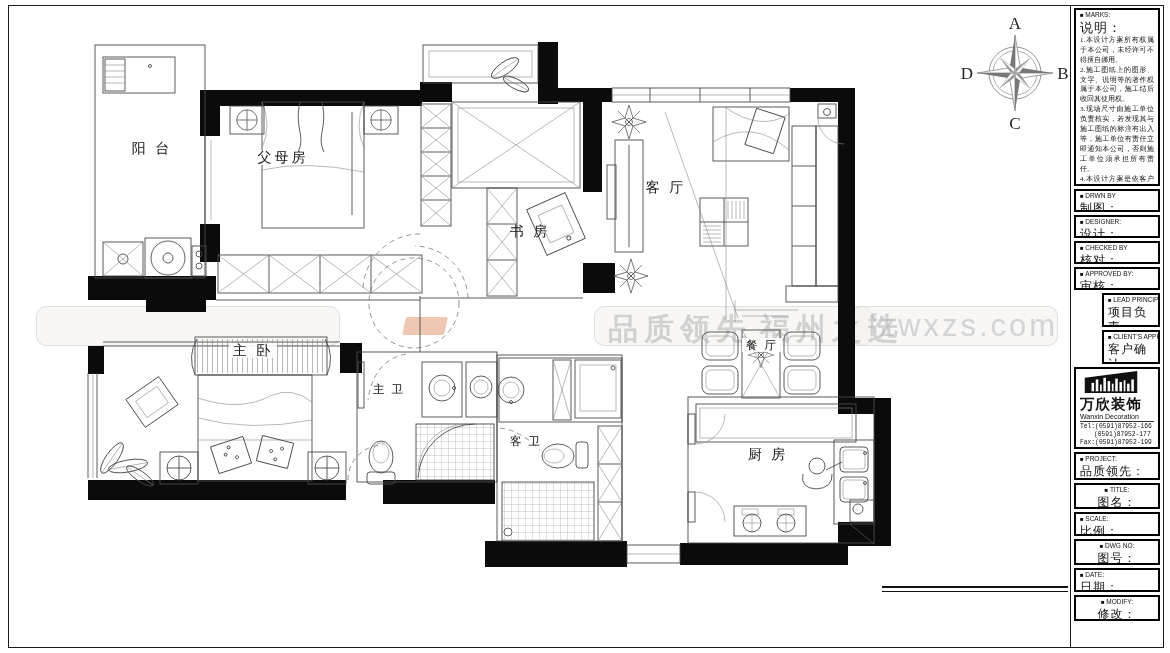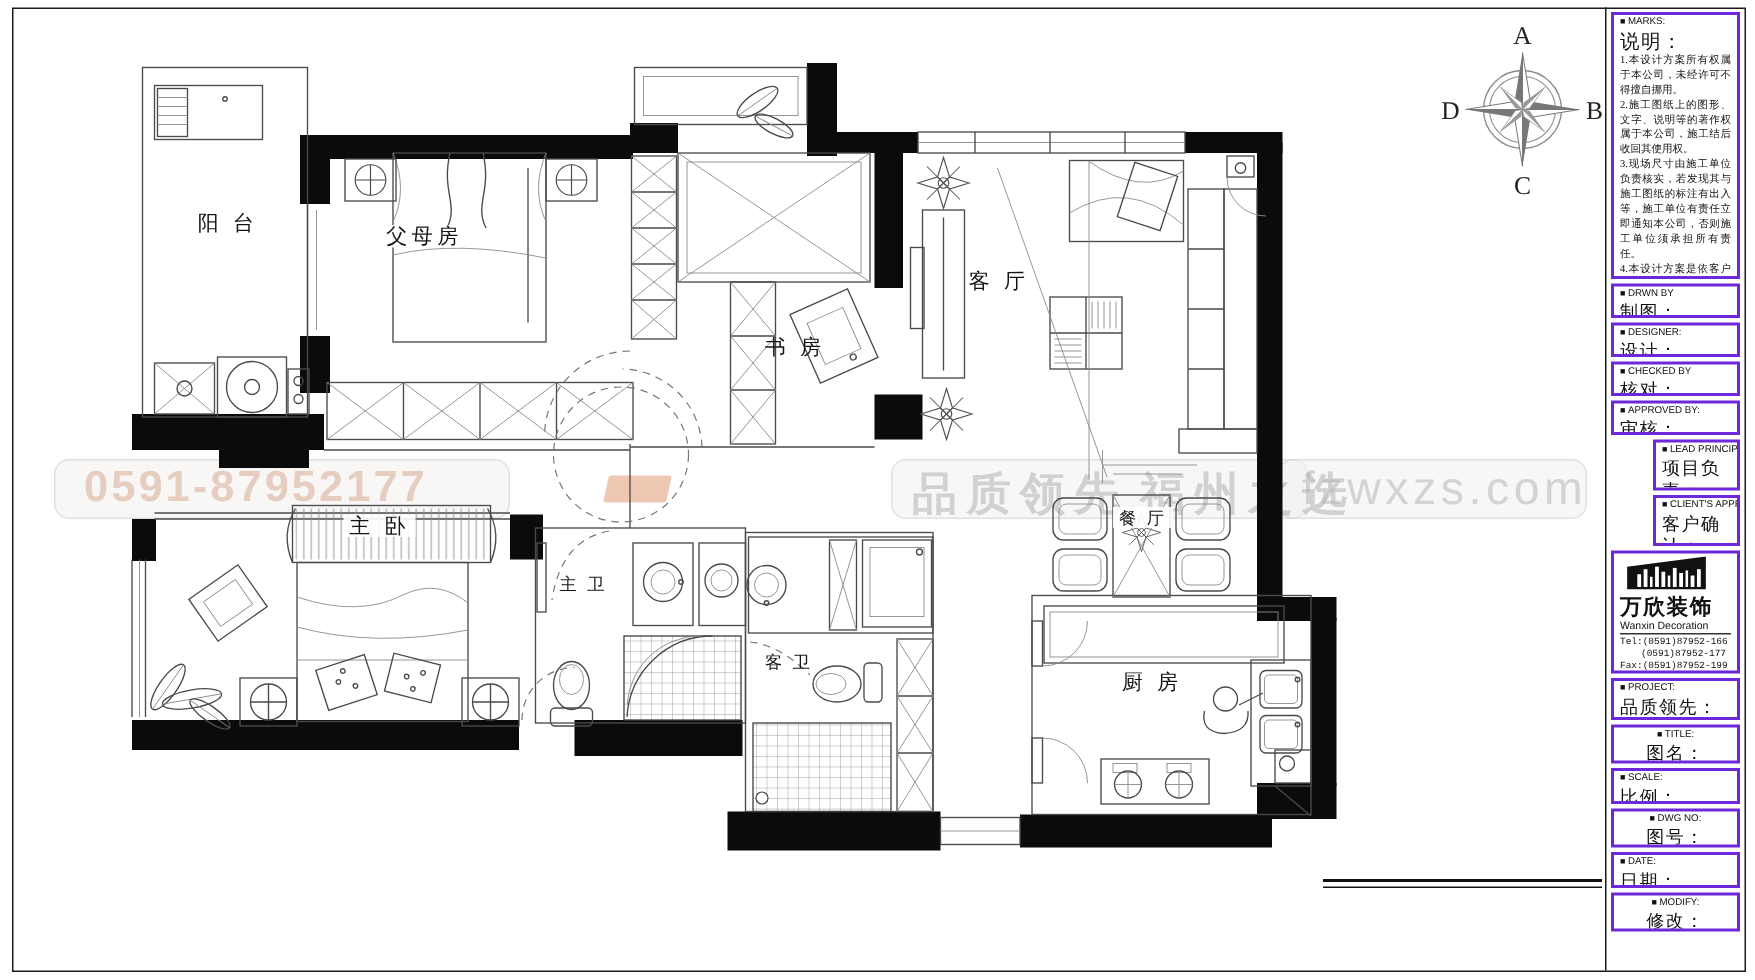--- a/index.html
+++ b/index.html
@@ -32,21 +32,21 @@
   .dash{fill:none;stroke:#777;stroke-width:0.8;stroke-dasharray:5 4;}
   text.rl{font-size:14px;letter-spacing:3px;fill:#141414;}
   text.rs{font-size:11.5px;letter-spacing:2px;fill:#141414;}
   text.cp{font-size:17px;fill:#222;}
   
   .caption{position:absolute;left:882px;top:584px;width:186px;text-align:center;z-index:3;}
   .caption .txt{font-size:22px;letter-spacing:2px;}
   .caption .cap-line{margin-top:2px;border-top:2.5px solid #111;border-bottom:1px solid #111;height:3px;}
   
   .sidebar{position:absolute;left:1074px;top:8px;width:86px;z-index:3;}
-  .tb-box{border:2px solid #6d28d9;background:#fff;margin-bottom:3px;
+  .tb-box{border:2px solid #000000;background:#fff;margin-bottom:3px;
           padding:1px 4px 2px 4px;box-sizing:border-box;overflow:hidden;}
   .tb-box .en{font-size:6.5px;font-family:"Liberation Sans",sans-serif;
           color:#111;white-space:nowrap;line-height:1.25;}
   .tb-box .en::before{content:"■ ";font-size:6px;}
   .tb-box .zh{font-size:12px;letter-spacing:1px;line-height:1.25;}
   .tb-marks{height:178px;}
   .tb-marks .zh{font-size:13px;}
   .note{font-size:7px;line-height:1.42;text-align:justify;}
   .h27{height:23px;} .h34{height:34px;margin-left:28px;} .h28{height:28px;}
   .h26{height:26px;text-align:center;} .h24{height:24px;}
@@ -58,21 +58,20 @@
            line-height:1.25;white-space:nowrap;}
   .contact.indent{padding-left:14px;}
 </style>
 </head>
 <body>
 
 <div class="wm">
   <div class="pill" style="left:36px;width:302px;"></div>
   <div class="pill" style="left:594px;width:276px;"></div>
   <div class="pill" style="left:852px;width:204px;"></div>
-  <div class="wm-phone">0591-87952177</div>
   <div class="wm-logo"></div>
   <div class="wm-slogan" style="left:608px;">品质领先</div>
   <div class="wm-slogan" style="left:760px;">福州之选</div>
   <div class="wm-site">fzwxzs.com</div>
 </div>
 
 <svg class="plan" width="1170" height="653" viewBox="0 0 1170 653">
   <defs>
     <pattern id="g7" width="7" height="7" patternUnits="userSpaceOnUse">
       <path d="M7,0H0V7" fill="none" stroke="#999" stroke-width="0.6"></path>

